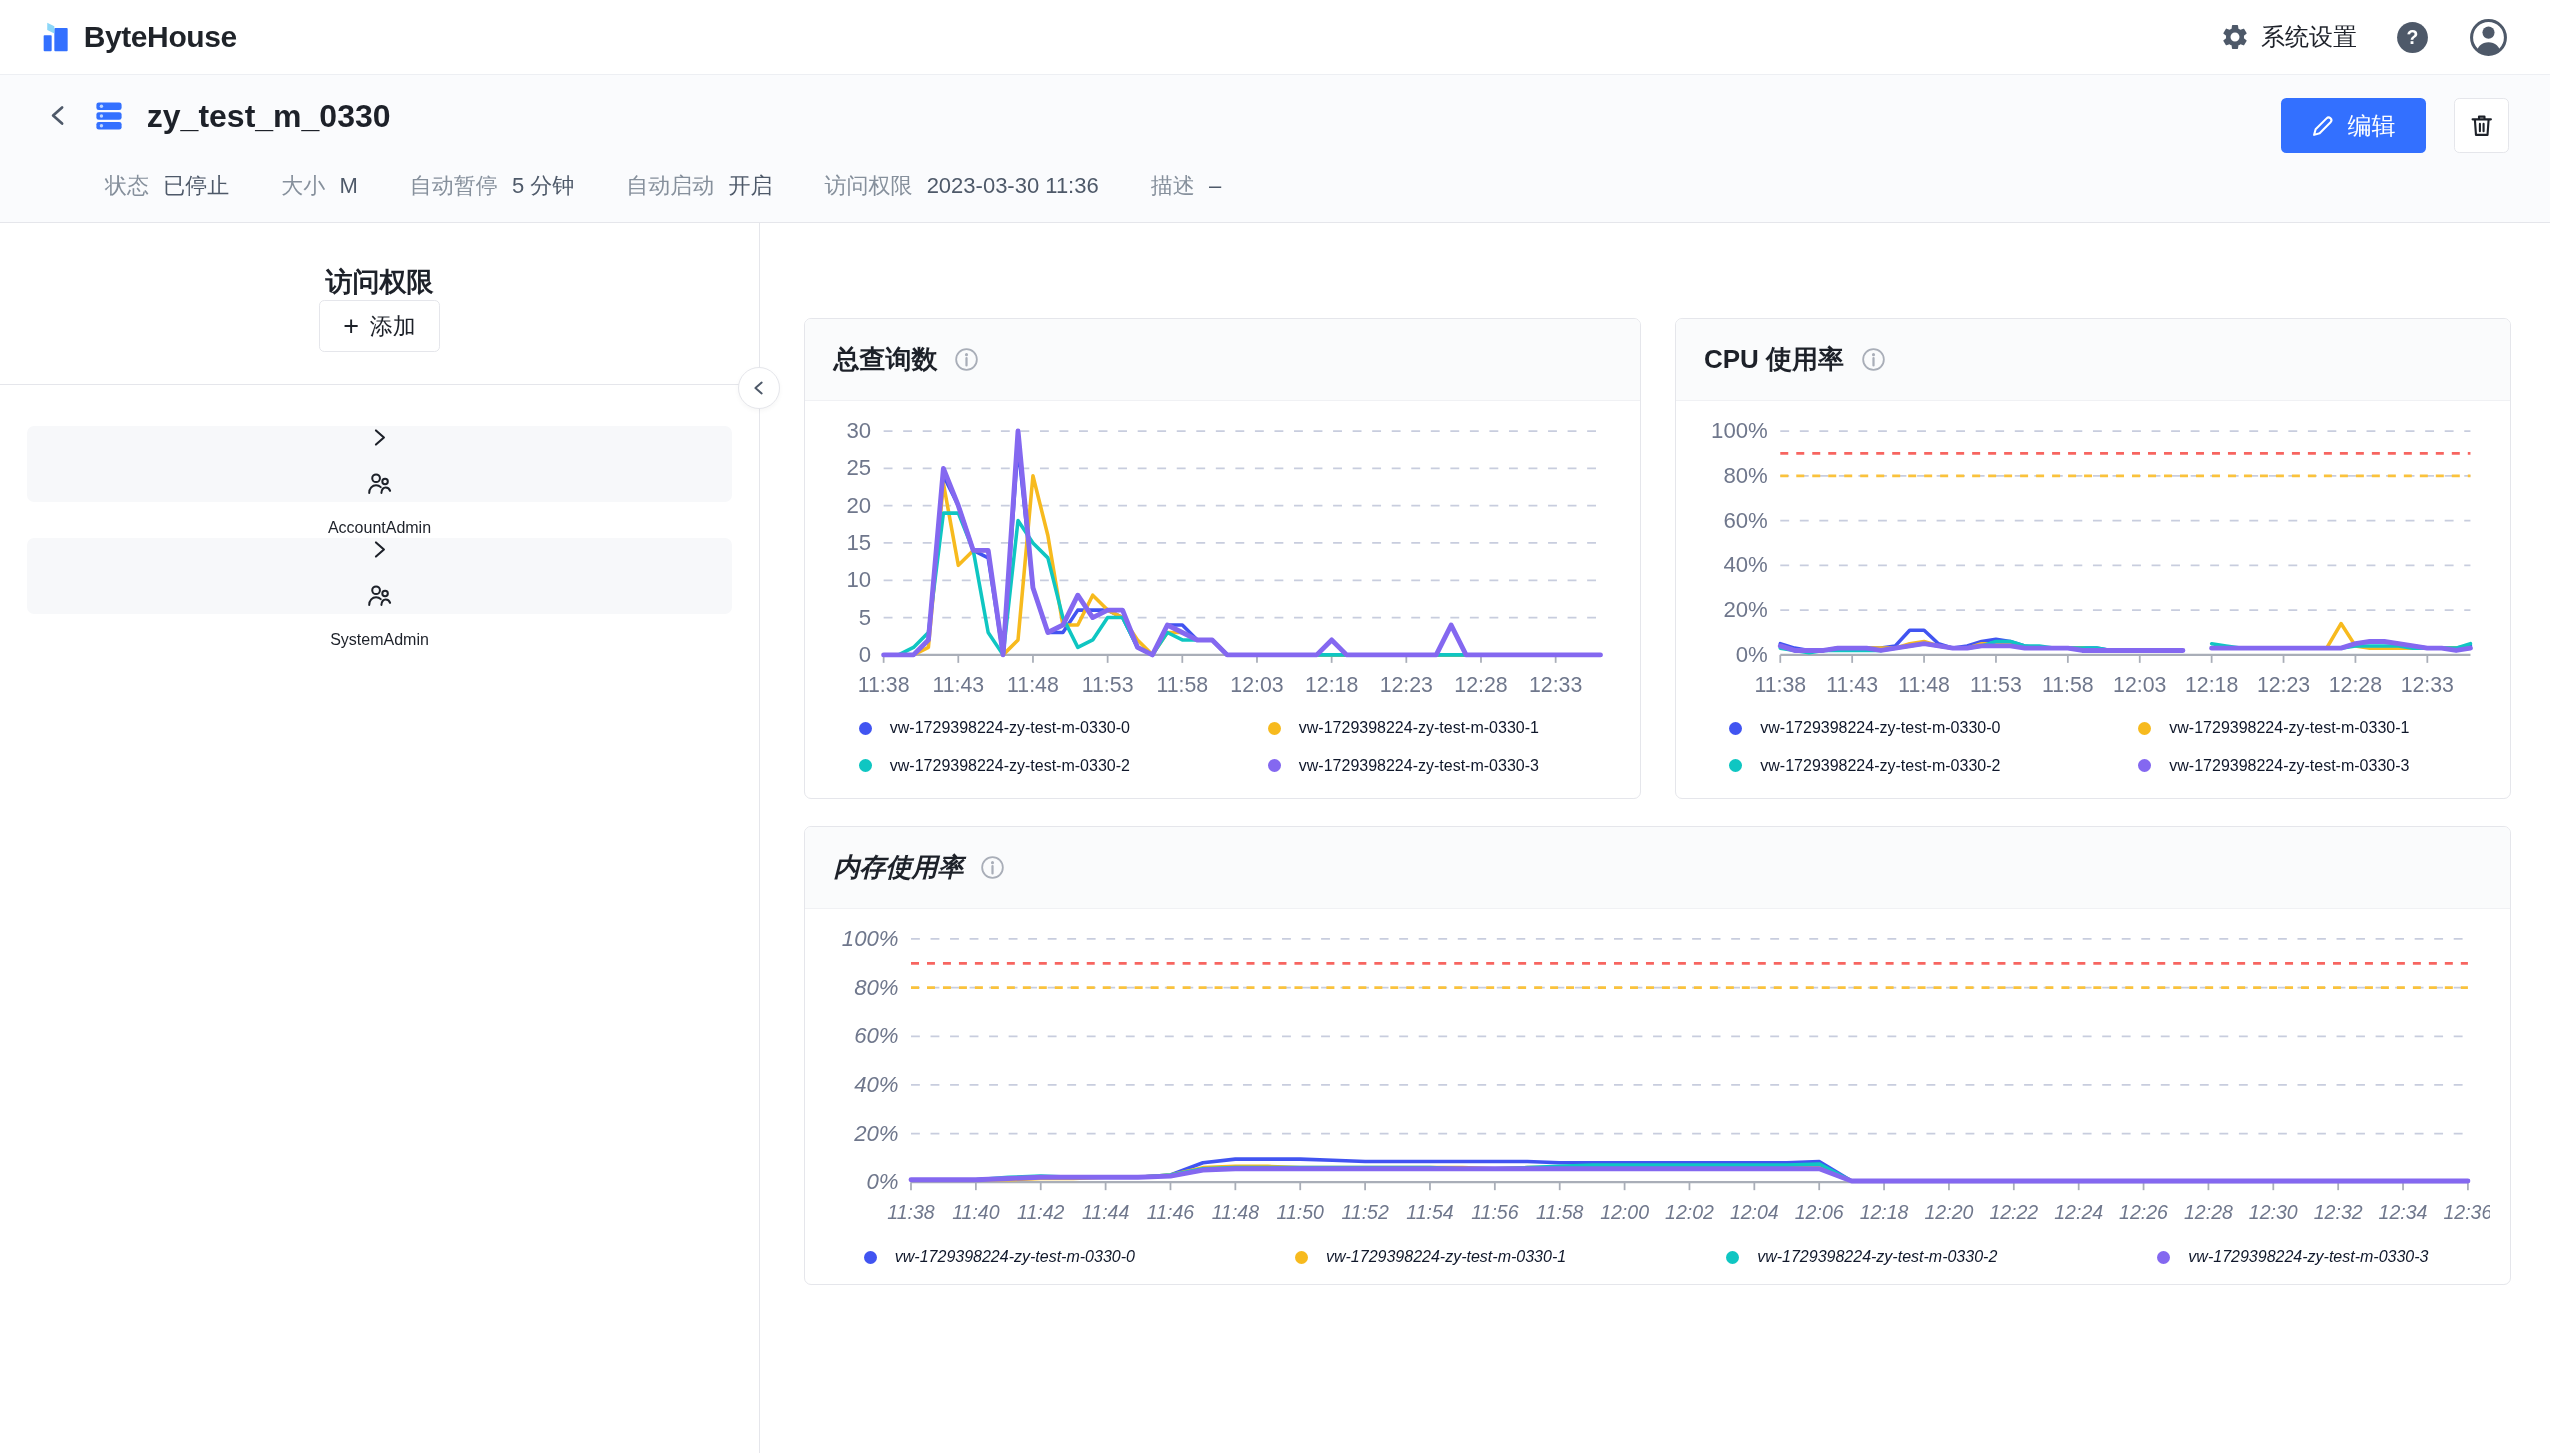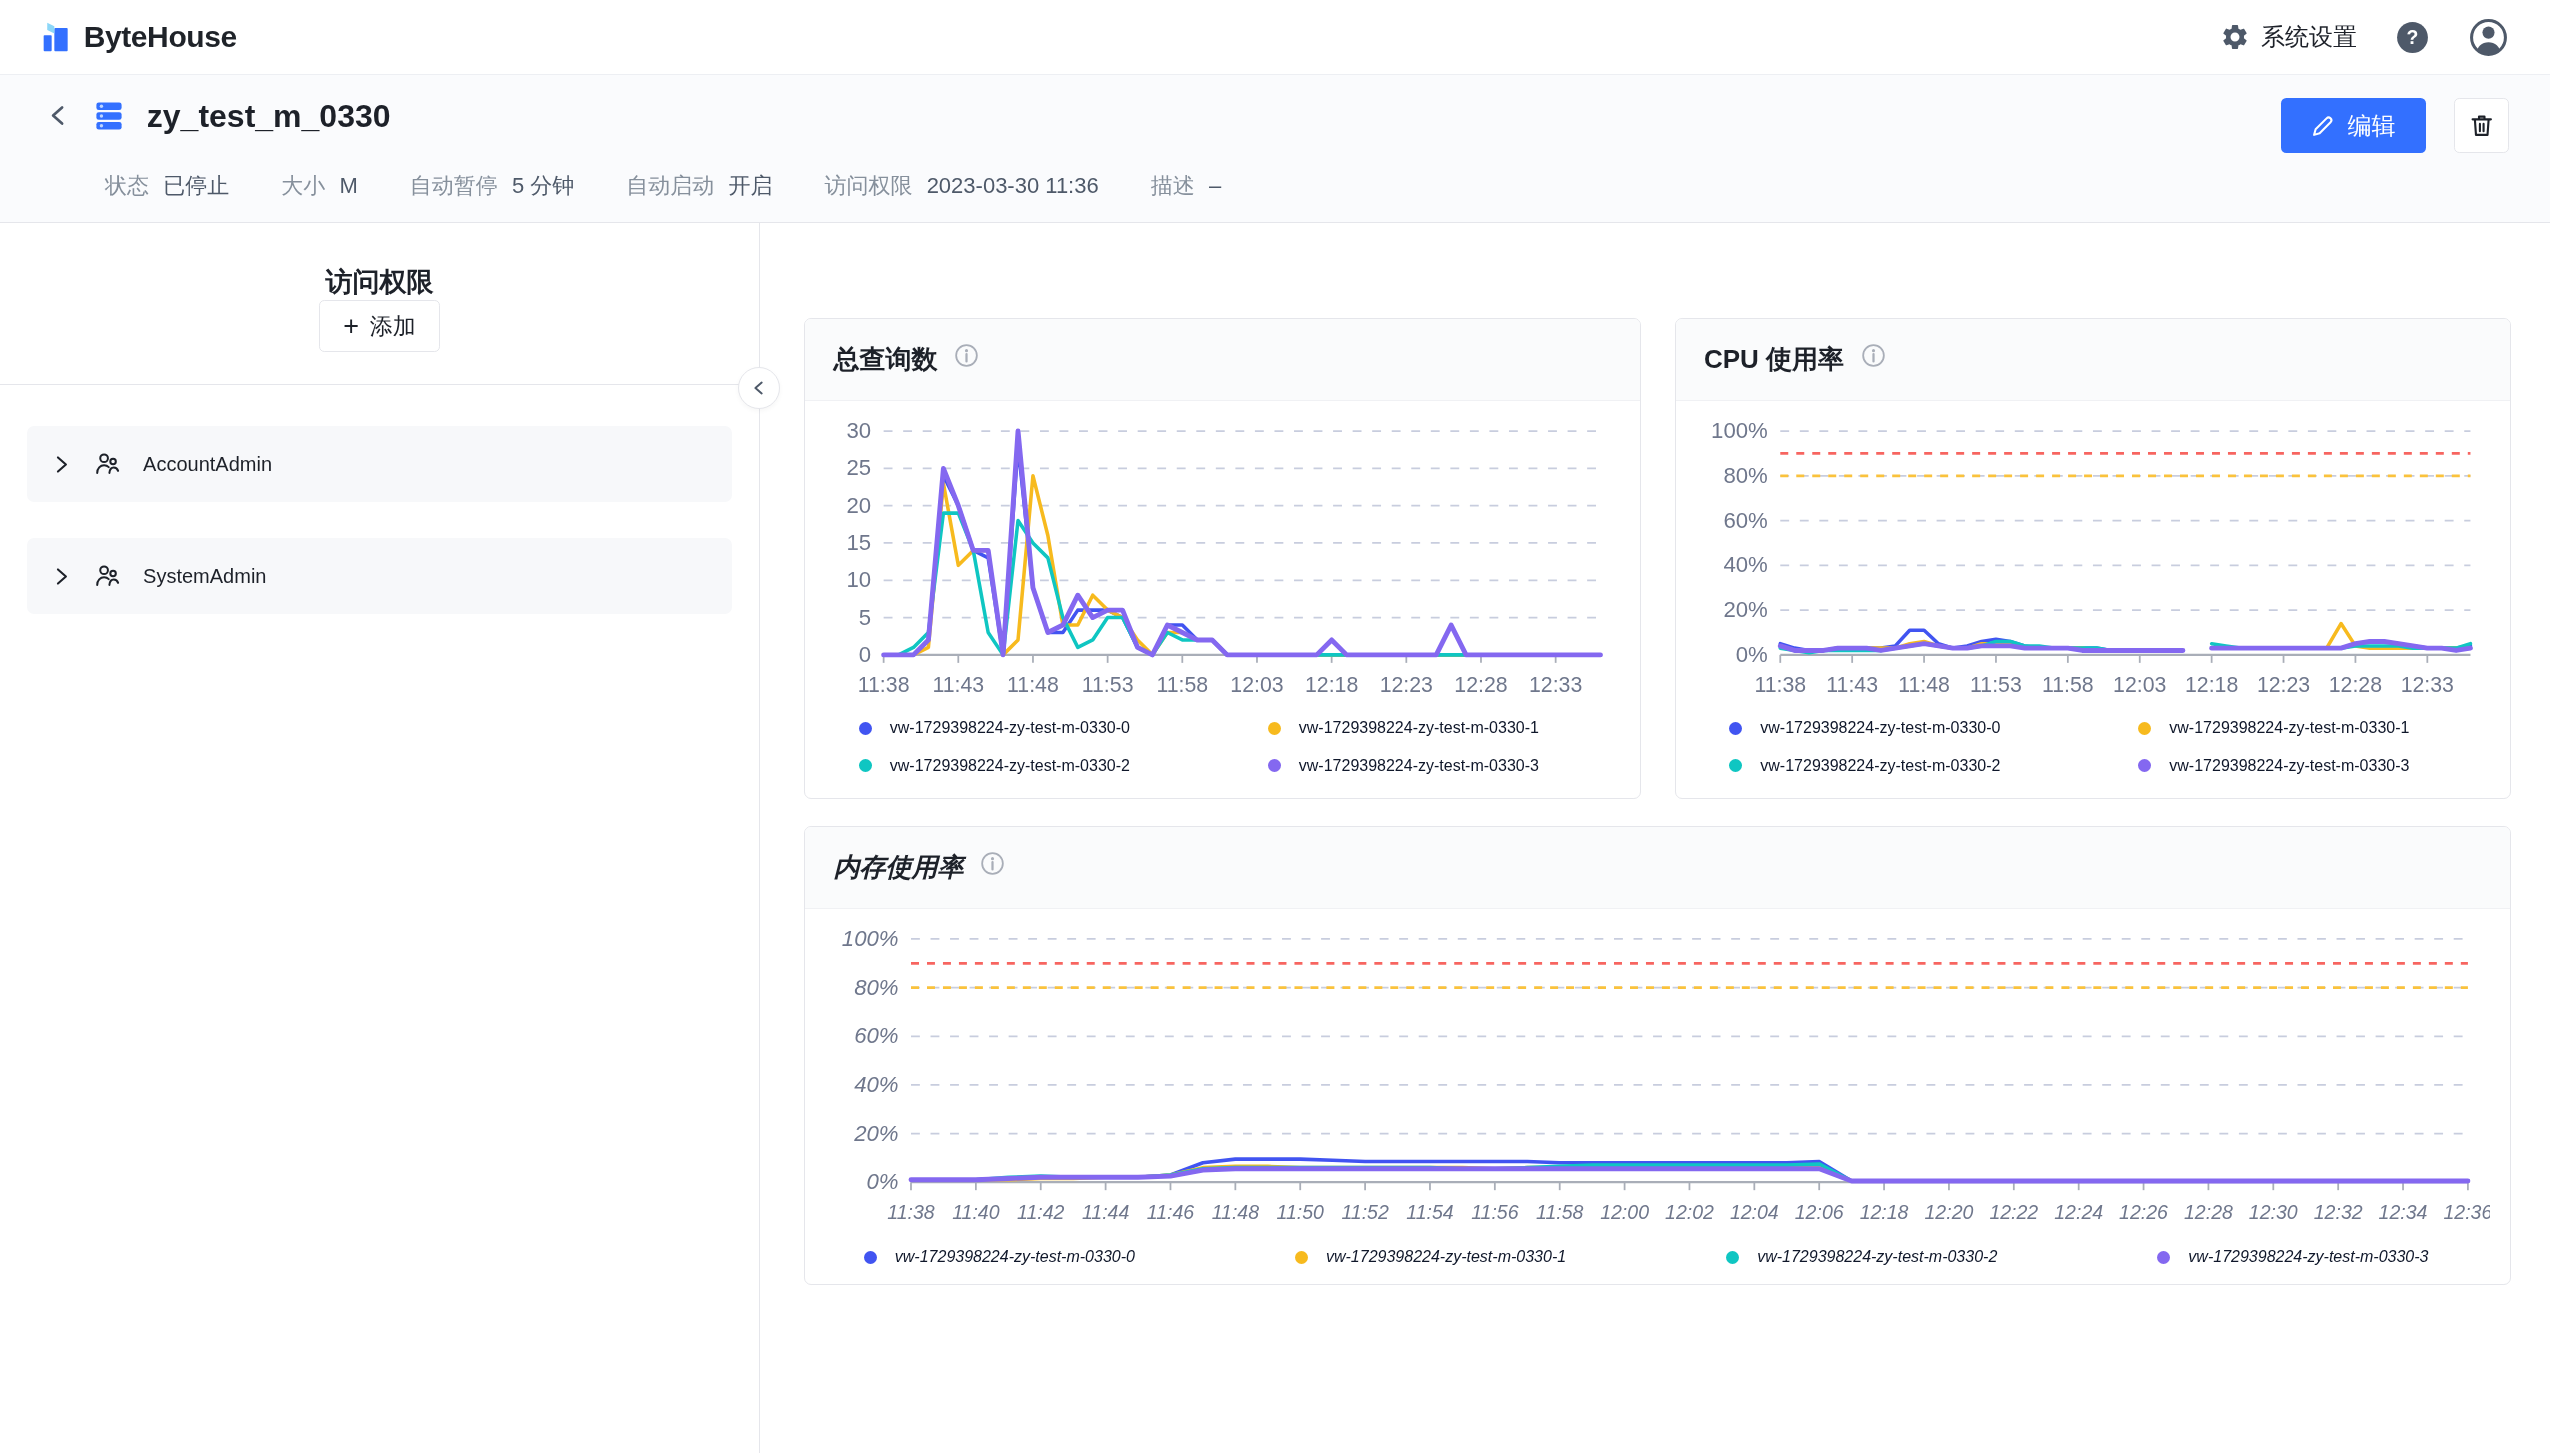--- a/index.html
+++ b/index.html
@@ -41,41 +41,41 @@
   .sidebar { flex:0 0 760px; width:760px; border-right:0.9px solid #E5E6EB; position:relative;
     padding:41px 27px 0 27px; background:#fff; }
   .sb-head { display:flex; align-items:center; justify-content:space-between;flex-direction:column; }
   .sb-title { font-size:27px; font-weight:700; color:#1D2129; }
   .add-btn { height:52px; padding:0 23px; background:#fff; border:0.9px solid #E5E6EB; border-radius:5.3px;
     font-size:23px; color:#1D2129; display:flex; align-items:center; gap:10.7px; cursor:pointer;
     font-family:inherit; }
   .plus { font-size:27px; font-weight:400; line-height:1; color:#1D2129; }
   .sb-divider { border-top:0.9px solid #E5E6EB; margin:32px -27px 0 -27px; }
   .sb-item { height:76px; background:#F7F8FA; border-radius:7.1px; display:flex; align-items:center;
-    gap:21.3px; padding:0 23px; margin-top:36px; font-size:20px; color:#1D2129; cursor:pointer; }
+    gap:21.3px; padding:0 23px; margin-top:36px; font-size:16px; color:#1D2129; cursor:pointer;flex-direction:column; }
   .sb-item:first-of-type { margin-top:41px; }
   .collapse-btn { position:absolute; right:-21.3px; top:144px; width:42px; height:42px; border-radius:50%;
     background:#fff; border:0.9px solid #E5E6EB; display:flex; align-items:center; justify-content:center;
     cursor:pointer; z-index:6; box-shadow:0 1.8px 5.3px rgba(0,0,0,0.04); }
 
   .main { flex:1; padding:52px 39px 0 44px; overflow:hidden; }
   .main-head { display:flex; align-items:center; justify-content:space-between; }
   .main-title { font-size:29px; font-weight:700; color:#1D2129; }
   .selects { display:flex; gap:30px; }
   .select { height:53px; border:0.9px solid #E5E6EB; border-radius:7.1px; background:#fff;
     display:flex; align-items:center; justify-content:space-between; padding:0 23px;
     font-size:23px; color:#4E5969; cursor:pointer; }
   .sel-range { width:264px; }
   .sel-interval { width:158px; }
   .caret { width:0; height:0; border-left:7.1px solid transparent; border-right:7.1px solid transparent;
     border-top:9px solid #8B919E; margin-left:18px; }
 
   .cards-row { display:grid; grid-template-columns:1fr 1fr; gap:34px; margin-top:43px; }
   .card { border:0.9px solid #E5E6EB; border-radius:7.1px; background:#fff; overflow:hidden; }
-  .card-header { background:#FAFBFC; padding:23px 28.4px; display:flex; align-items:flex-start; gap:16px;
+  .card-header { background:#FAFBFC; padding:23px 28.4px; display:flex; align-items:center; gap:16px;
     border-bottom:0.9px solid #F0F1F4; }
   .card-title { font-size:26px; font-weight:700; color:#1D2129; }
   .info { display:flex; cursor:pointer; }
   .card-body { padding:14.2px 19.5px 18px 19.5px; }
   .card-full { margin-top:27px;font-style:italic; }
 
   .legend-grid { display:grid; grid-template-columns:409px auto; justify-content:start;
     row-gap:19.5px; margin:9px 0 5.3px 34px; }
   .legend-row { display:flex; justify-content:space-between; margin:9px 62px 0 39px; }
   .legend-item { display:flex; align-items:center; gap:18px; font-size:16px; color:#0f172a; cursor:pointer; }

